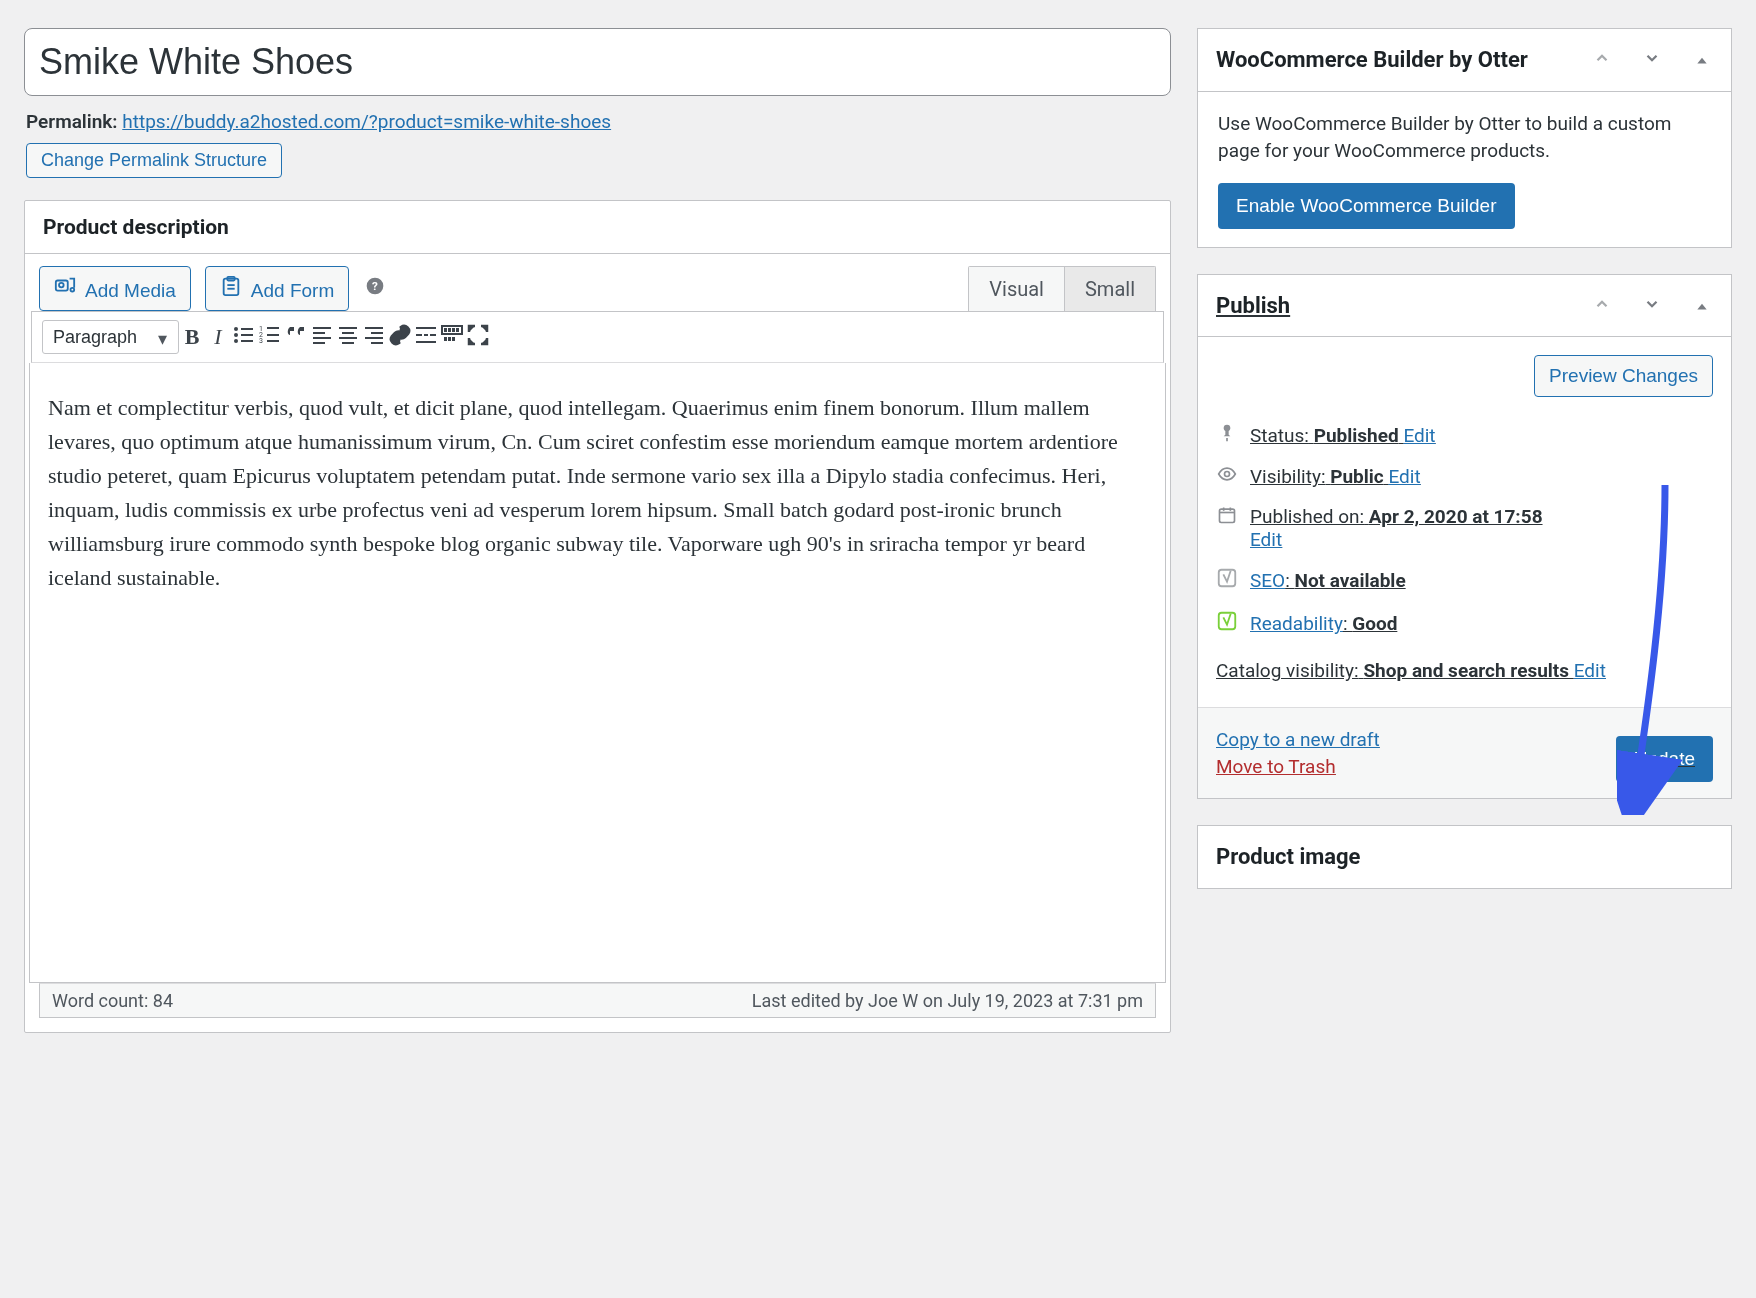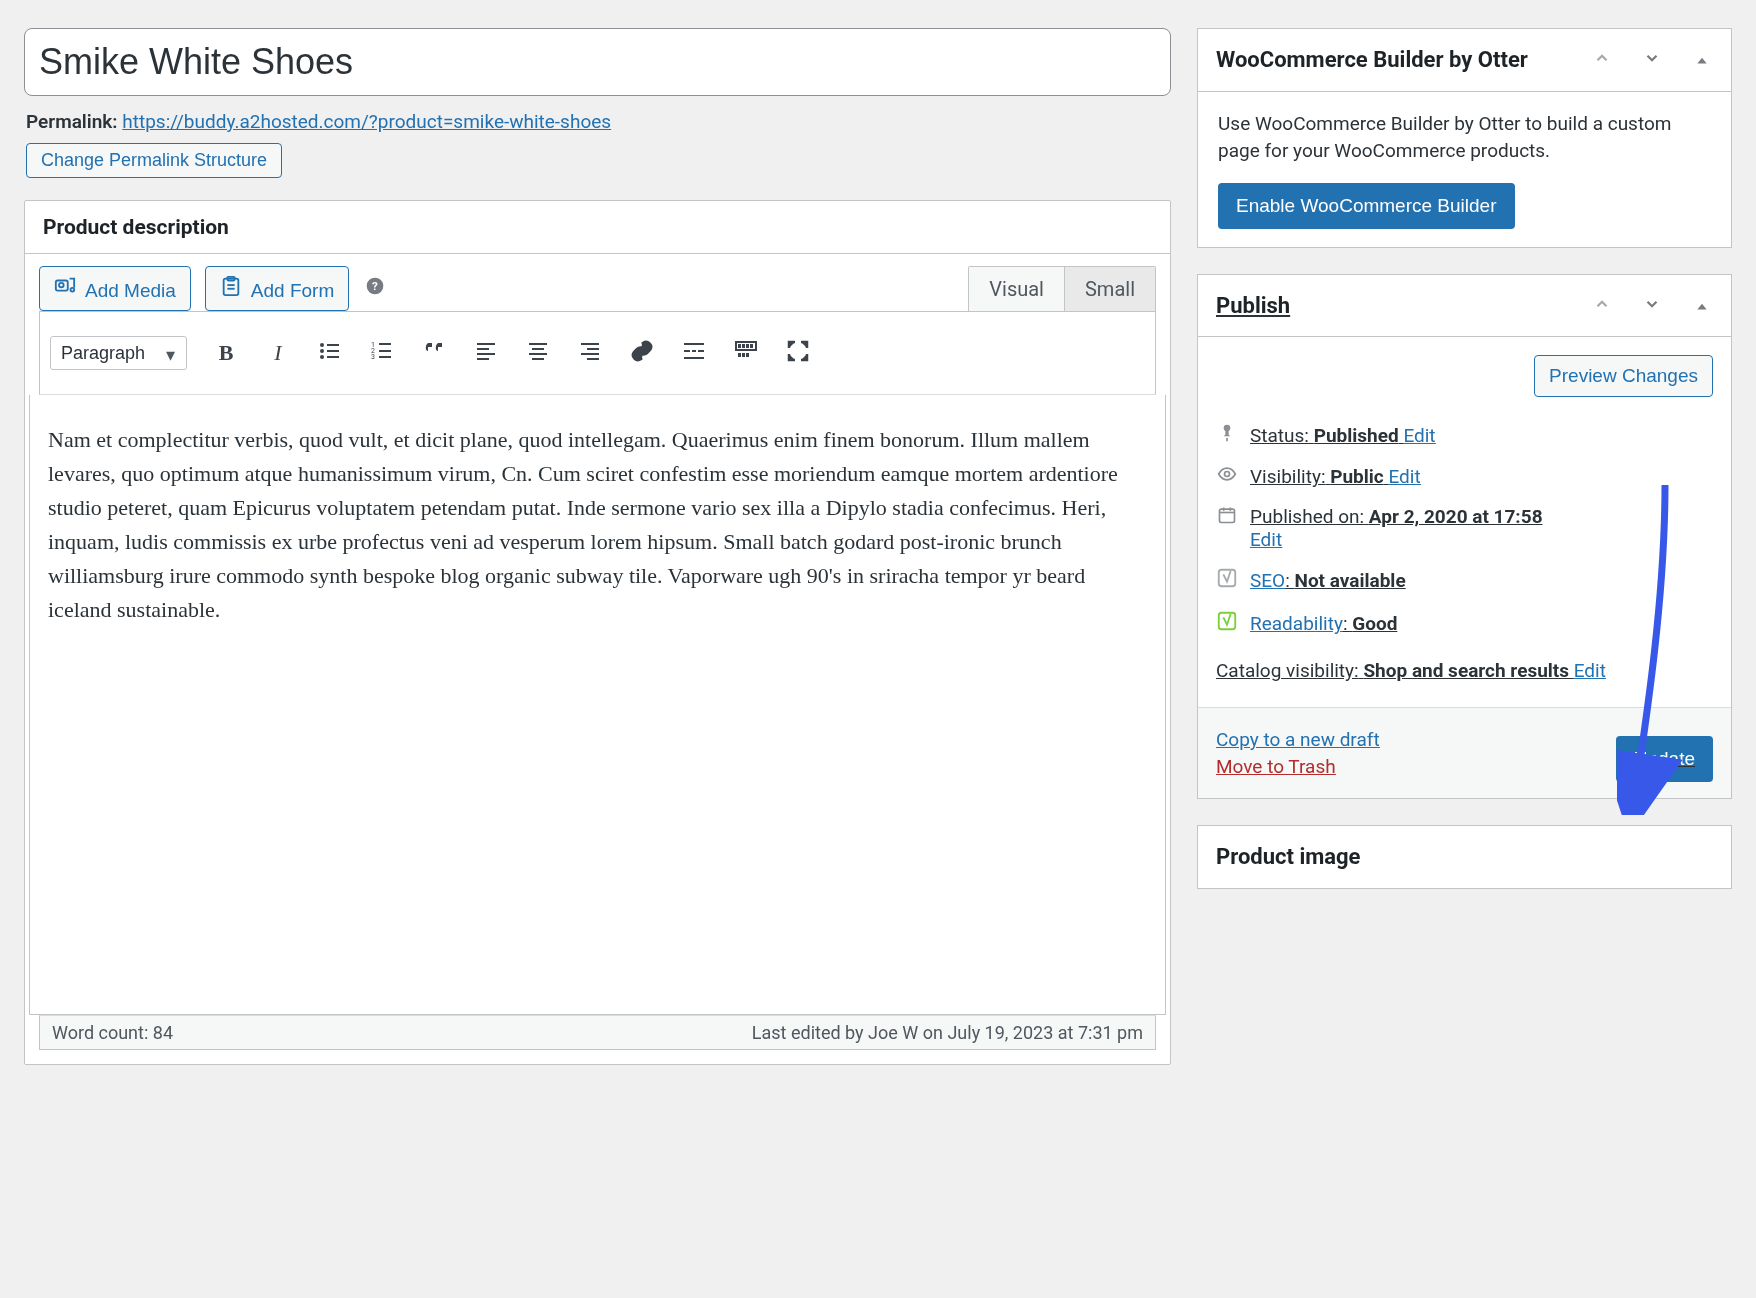--- a/index.html
+++ b/index.html
@@ -100,27 +100,26 @@
     color: #787c82;
     font-size: 20px;
     margin-left: 2px;
   }
   .tabs { margin-left: auto; display: flex; border: 1px solid #c3c4c7; border-bottom: none; border-radius: 2px 2px 0 0; overflow: hidden;}
   .tab { padding: 10px 20px; font-size: 20px; color: #50575e; cursor: pointer; background: #f6f7f7;}
   .tab.active { background: #f6f7f7; border-right: 1px solid #c3c4c7; color: #50575e;}
   .tab:not(.active){ background: #e9e9e9; }
 
   .toolbar {
-    margin: 0 14px;
+    margin: 0 6px;
     border: 1px solid #c3c4c7;
     background: #fff;
-    padding: 24px 10px;
+    padding: 8px 10px;
     display: flex;
     align-items: center;
-    gap: 26px;
     border-bottom-color: #dcdcde;
   }
   .format-select {
     border: 1px solid #c3c4c7;
     padding: 6px 40px 6px 10px;
     font-size: 18px;
     background: #fff;
     color: #2c3338;
     border-radius: 3px;
     appearance: none;

